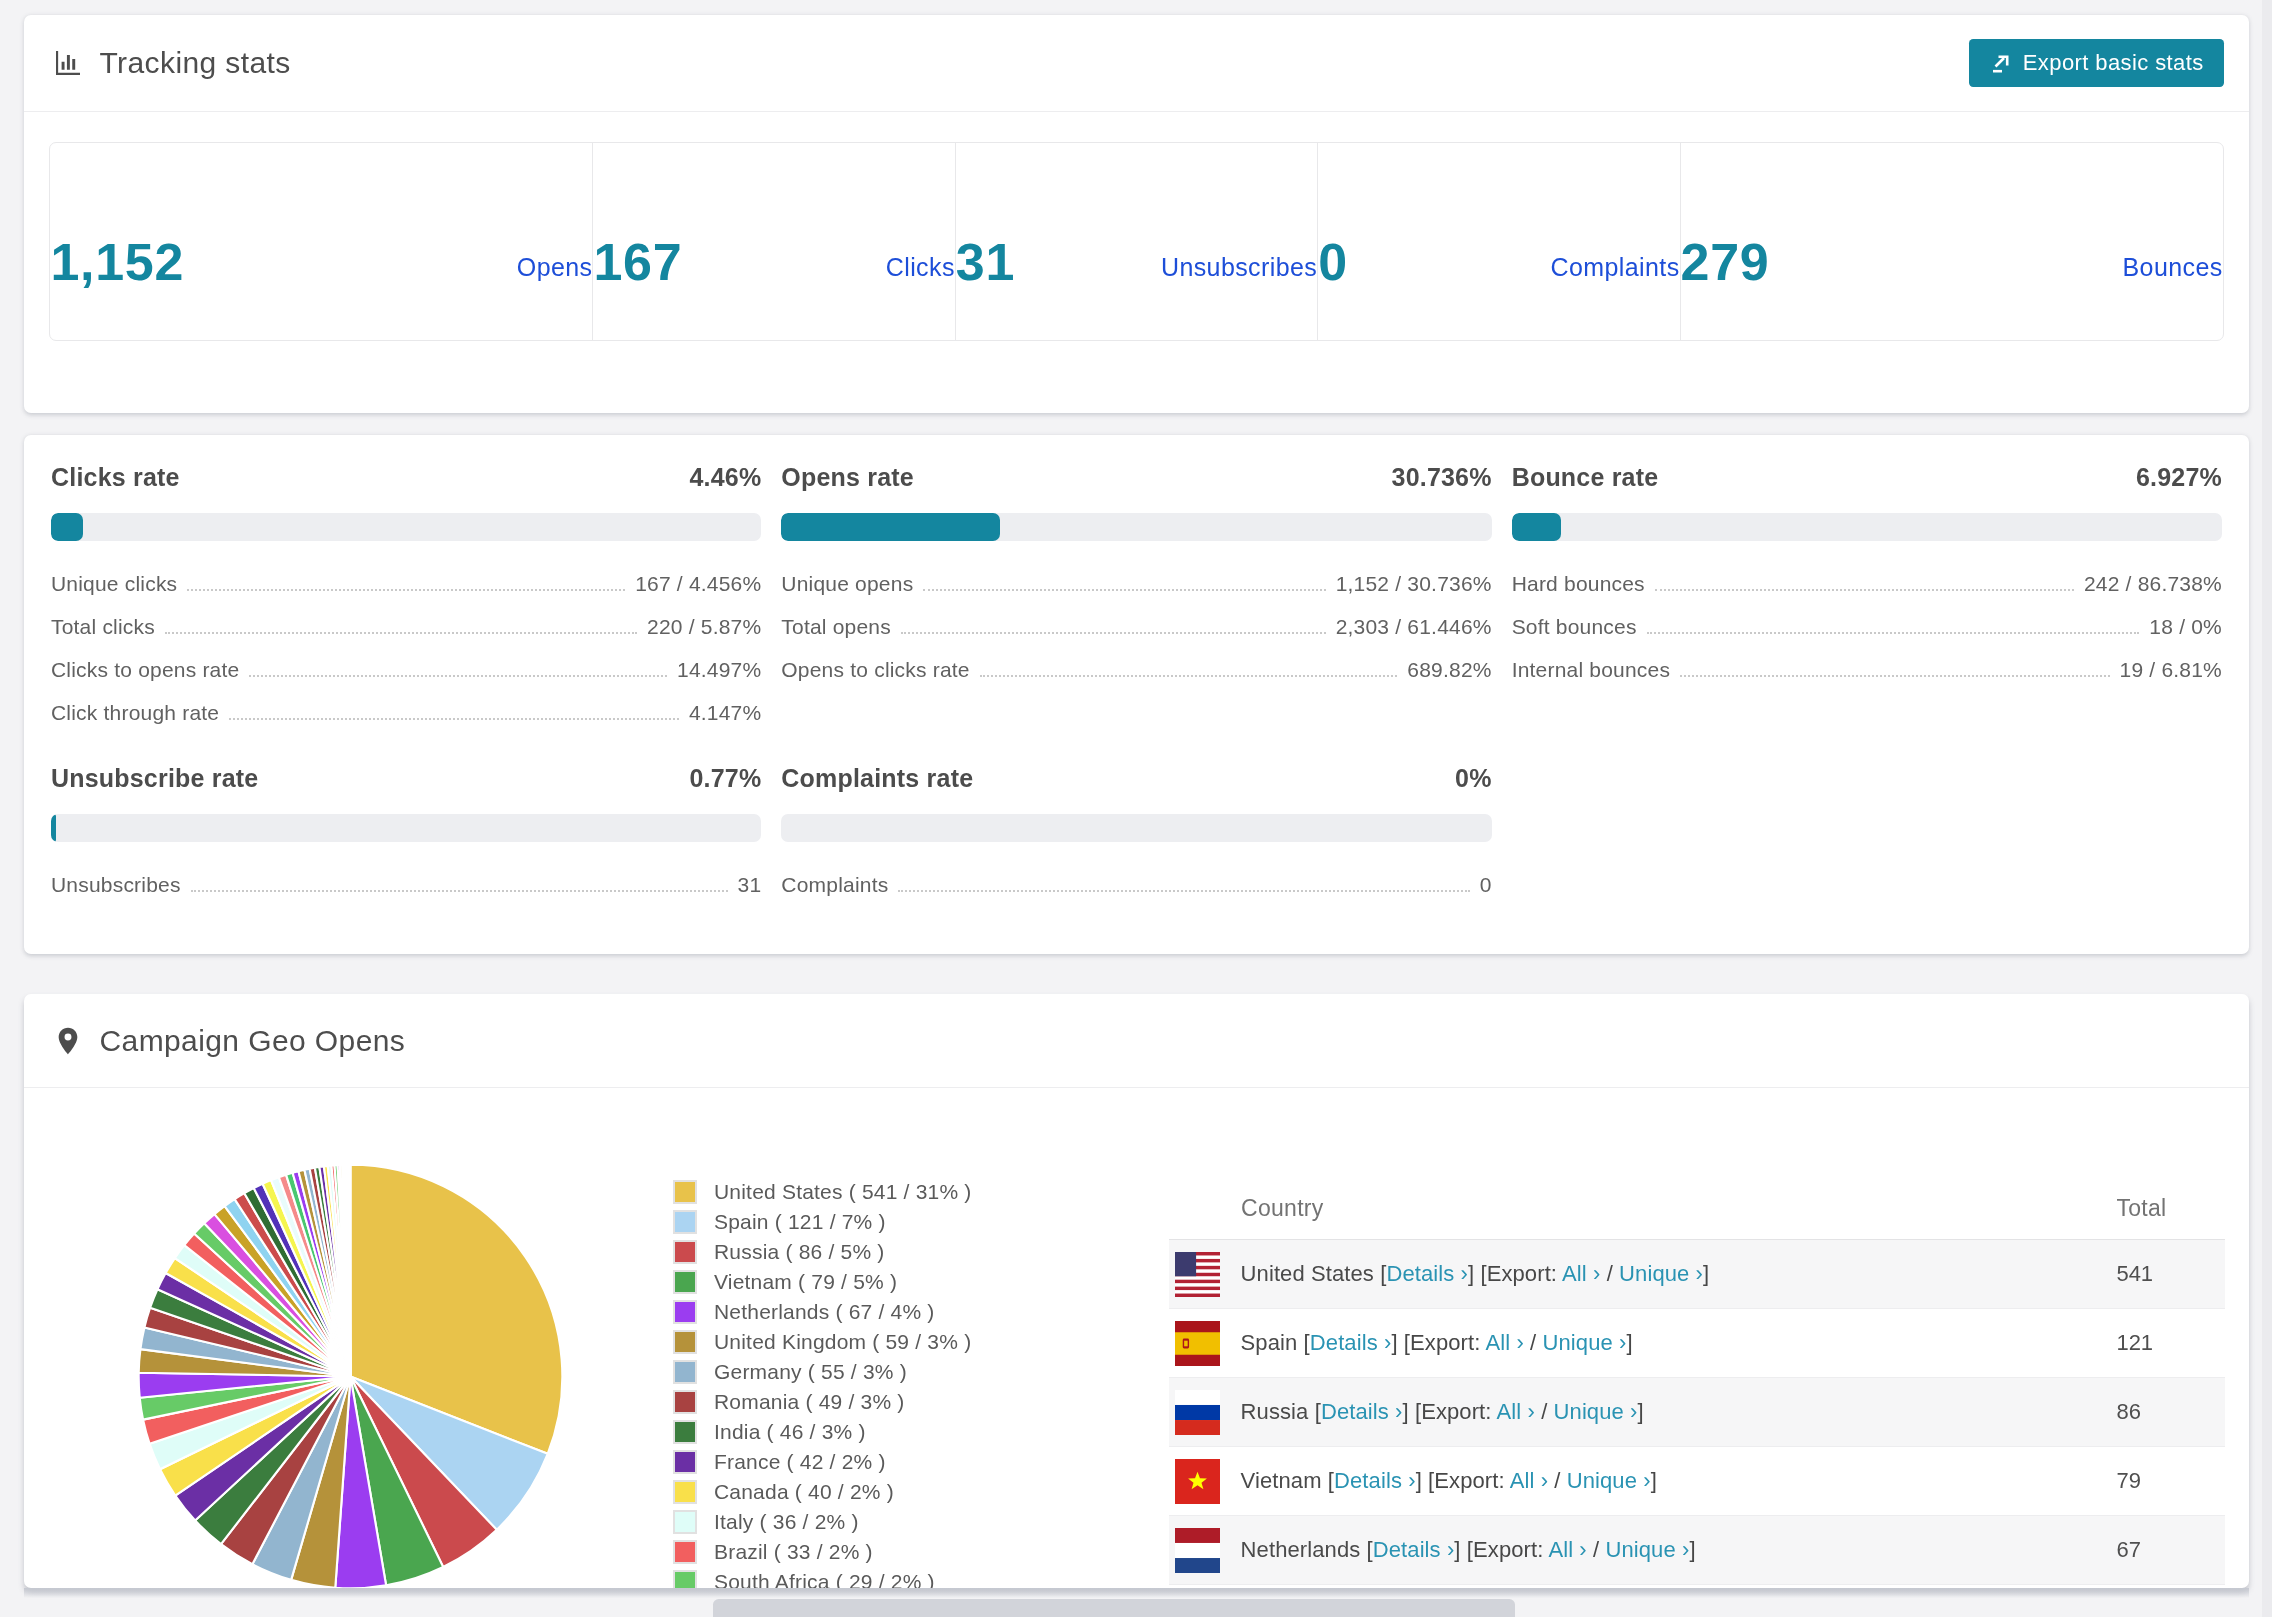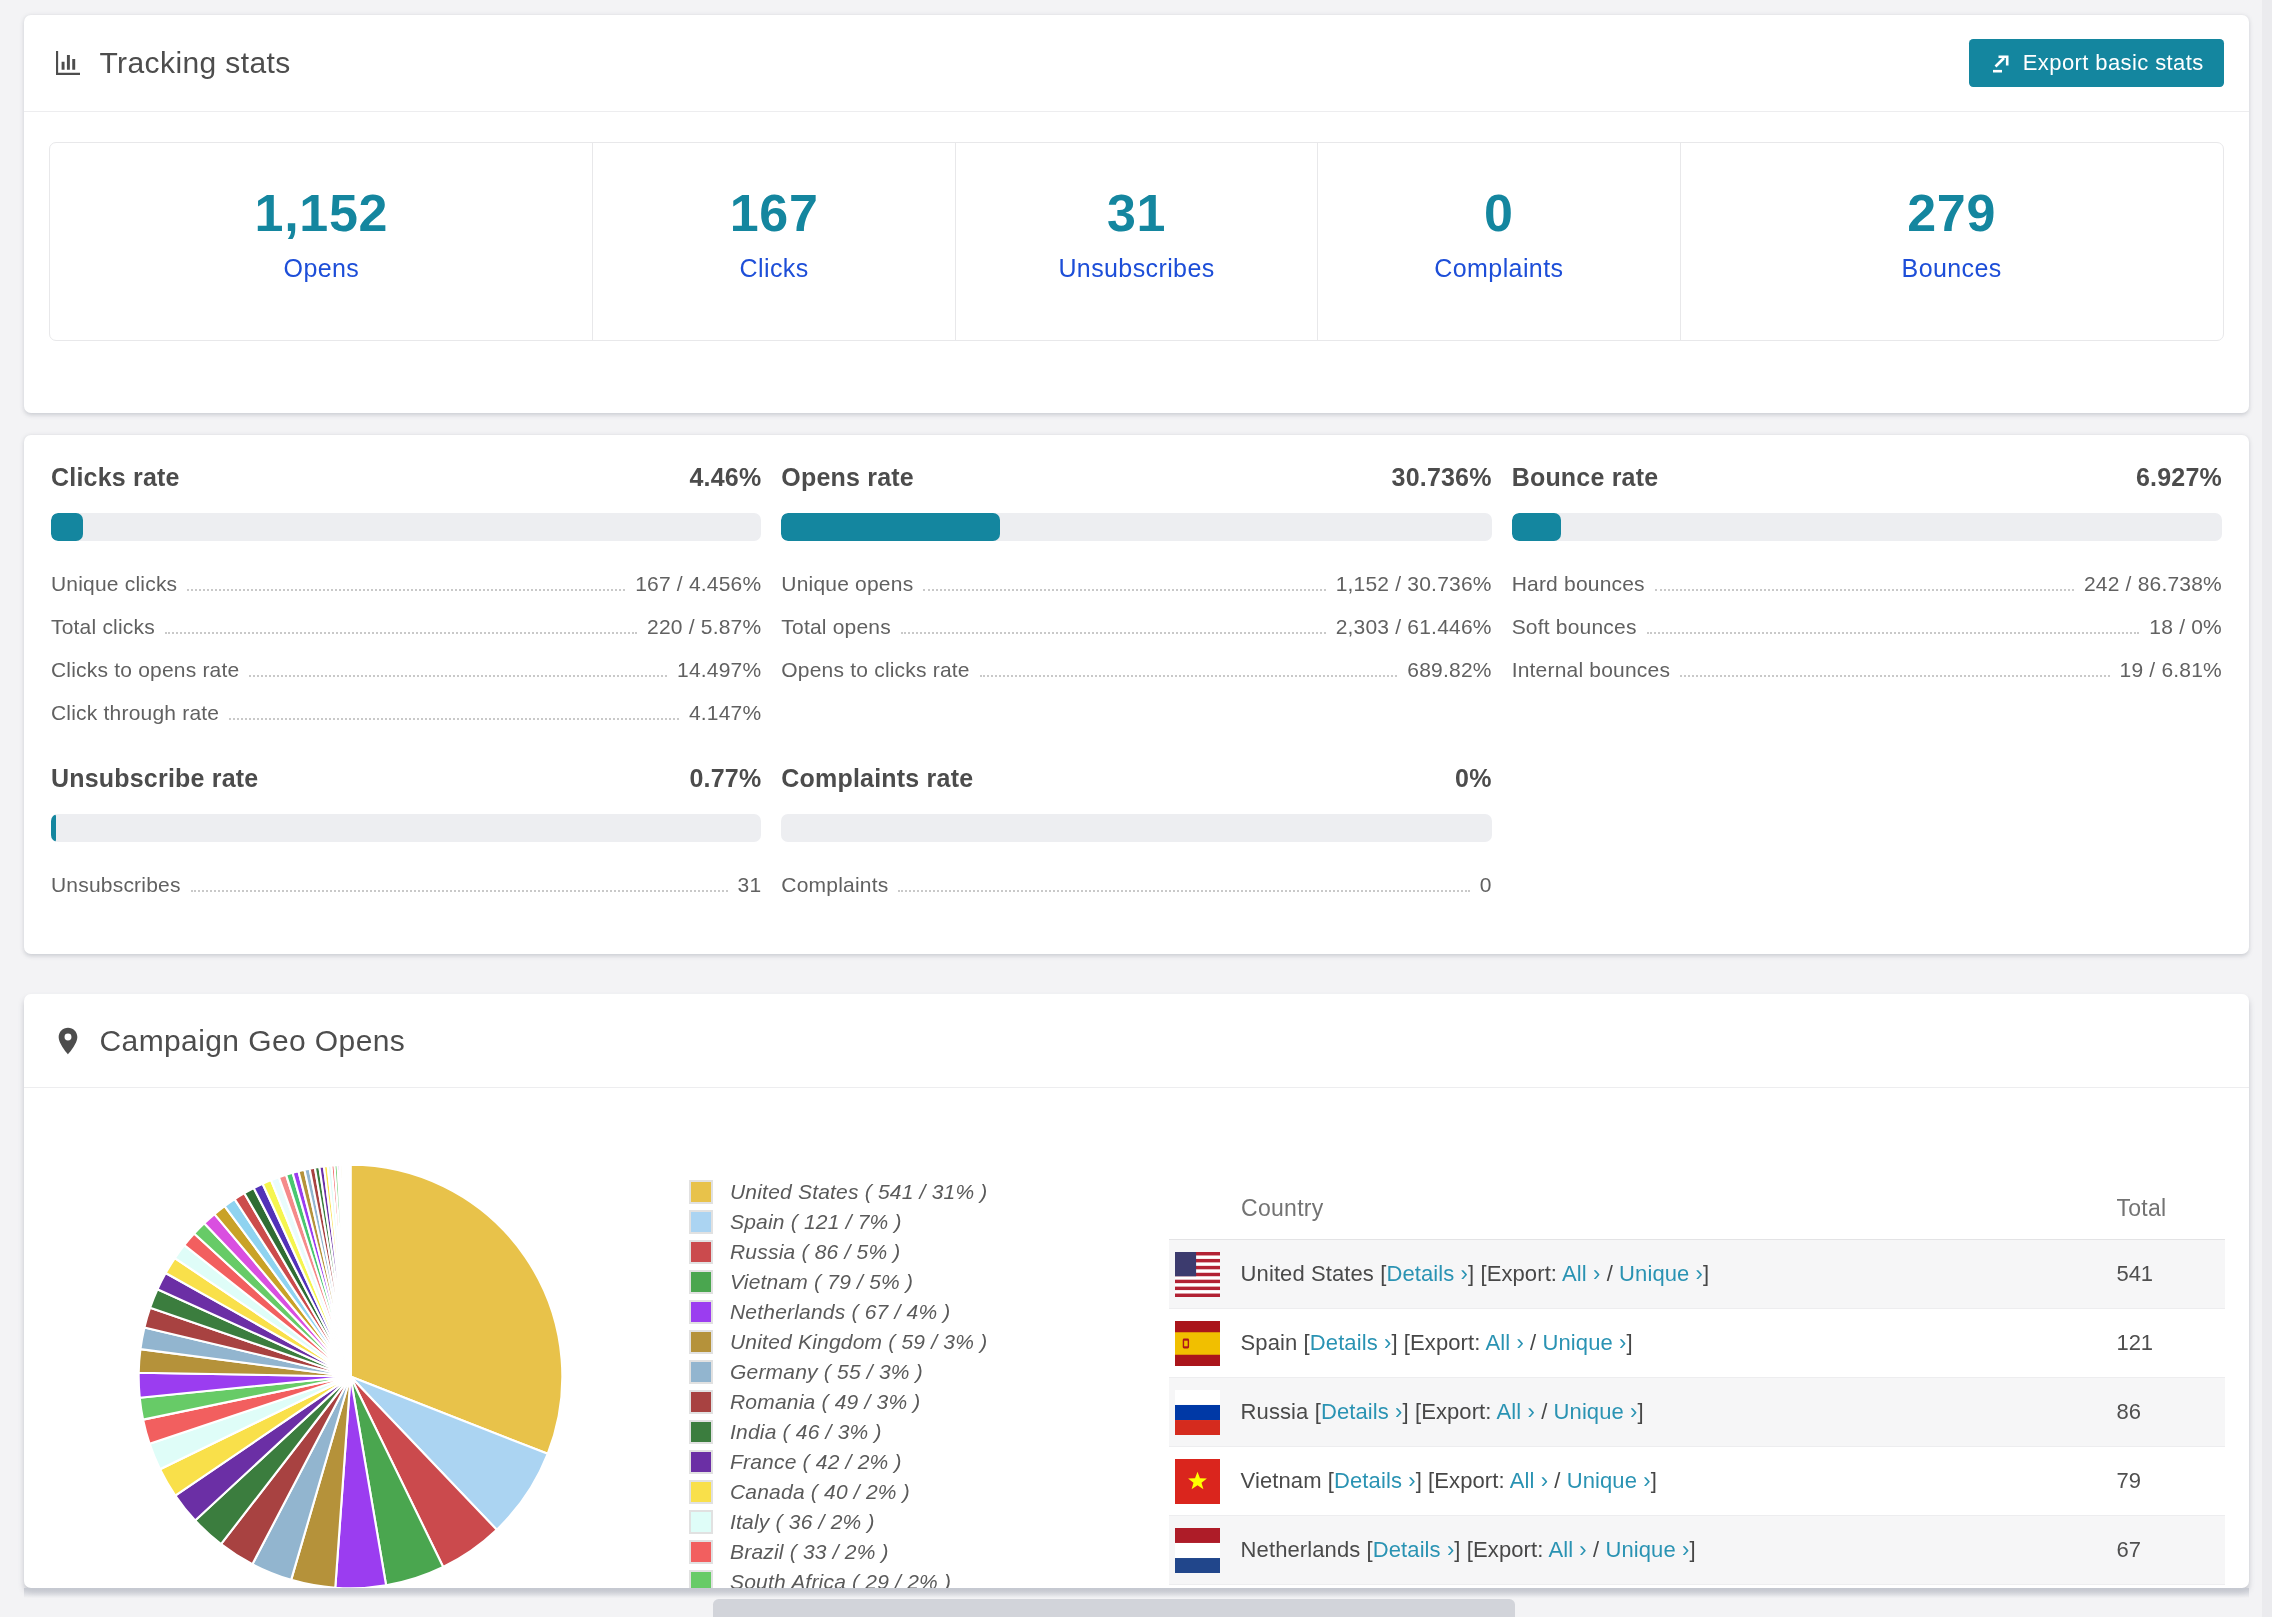--- a/index.html
+++ b/index.html
@@ -33,21 +33,21 @@
     background:var(--accent);color:#fff;font-family:inherit;font-size:22px;
     display:flex;align-items:center;gap:10px;padding:0 20px;border-radius:4.2px;letter-spacing:0.4px;
   }
   .export-btn svg{width:24px;height:24px;}
 
   
   .stats-row{
     position:absolute;left:25.4px;right:25.4px;top:127px;height:199px;
     border:1.4px solid #e8e8ea;border-radius:7px;display:flex;background:#fff;box-sizing:border-box;
   }
-  .stat-box{flex:1;display:flex;flex-direction:column;align-items:center;justify-content:flex-start;padding-top:40px;}
+  .stat-box{flex:1;display:flex;align-items:center;justify-content:space-between;padding-top:40px;}
   .stat-box:nth-child(1){flex:1.5;}
   .stat-box:nth-child(5){flex:1.5;}
   .stat-box + .stat-box{border-left:1.4px solid #e8e8ea;}
   .stat-value{font-size:52px;font-weight:bold;color:var(--accent);letter-spacing:0.7px;}
   .stat-label{font-size:25px;color:#1d4ed8;margin-top:11.3px;letter-spacing:0.4px;}
 
   
   .rates-grid{
     display:grid;grid-template-columns:repeat(3,1fr);column-gap:68px;row-gap:40px;
     padding:28px 27px;align-content:start;gap:20px;
@@ -57,21 +57,21 @@
   .rate-bar{height:28px;background:#edeef1;border-radius:7px;overflow:hidden;}
   .rate-bar-fill{height:100%;background:var(--accent);border-radius:7px;}
   .rate-rows{margin-top:31px;}
   .r-row{display:flex;align-items:flex-end;font-size:21px;color:#616161;margin-bottom:19px;}
   .r-label,.r-val{white-space:nowrap;letter-spacing:0.2px;}
   .r-lead{flex:1;border-bottom:2.1px dotted #c9c9c9;margin:0 10px;transform:translateY(-5px);}
 
   
   .geo-body{position:absolute;left:0;top:80px;right:0;bottom:0;}
   .pie-svg{position:absolute;left:97px;top:73px;width:459px;height:459px;}
-  .legend{position:absolute;left:665px;top:103px;font-style:italic;}
+  .legend{position:absolute;left:649px;top:103px;}
   .legend-item{display:flex;align-items:center;height:30px;}
   .legend-swatch{width:24px;height:24px;box-sizing:border-box;border:2.1px solid #e1e1e1;margin-right:17px;flex:none;}
   .legend-label{font-size:21px;color:#5a5a5a;letter-spacing:0.2px;white-space:nowrap;}
 
   .geo-table{position:absolute;left:1145px;top:104px;width:1056px;}
   .gt-header{display:flex;height:61px;align-items:center;border-bottom:1.4px solid #e3e3e5;}
   .gt-row{display:flex;height:68px;align-items:center;}
   .gt-row.alt{background:#f6f6f7;}
   .gt-row + .gt-row{border-top:0.7px solid #ededef;}
   .cell-country{flex:1;display:flex;align-items:center;min-width:0;}

